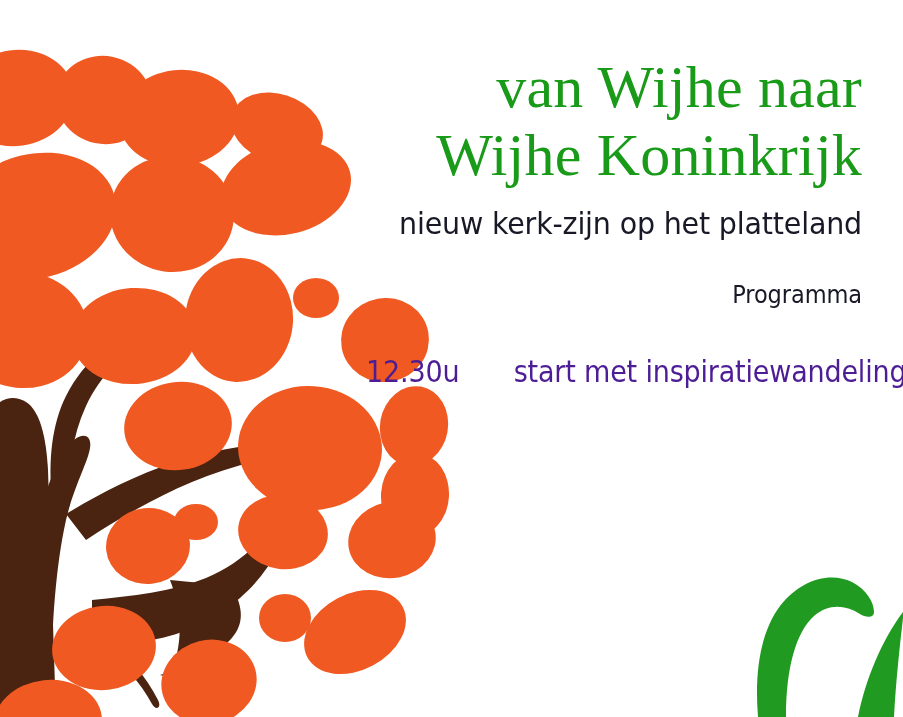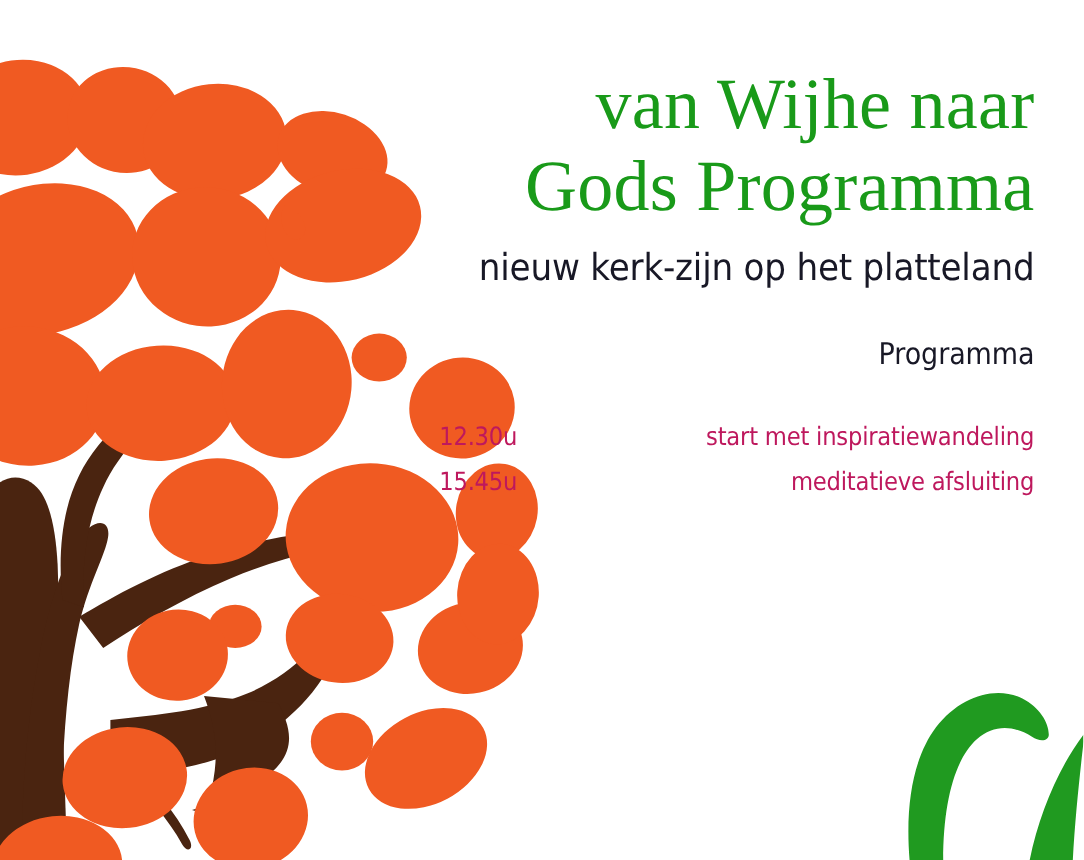--- a/index.html
+++ b/index.html
@@ -92,26 +92,26 @@
   }
 
   #schedule {
     position: absolute;
     left: 366px;
     right: 41px;
     top: 352px;
   }
   .schedule-row {
     display: flex;
-    align-items: flex-start;
+    align-items: flex-end;
     justify-content: space-between;
     height: 37px;
     font-family: "DejaVu Sans", "Liberation Sans", sans-serif;
-    font-size: 21px;
-    color: #be185d;
+    font-size: 30px;
+    color: #4c1d95;
     letter-spacing: -0.2px;
   }
   .schedule-time {
     flex: 0 0 auto;
     text-align: left;
     white-space: nowrap;
     transform: scaleX(0.9);
     transform-origin: left center;
   }
   .schedule-desc {
@@ -198,32 +198,28 @@
                C 844 604 828 604 814 616 C 796 632 786 668 786 717 Z"></path>
       <path d="M 903 612 C 882 640 866 678 858 717 L 894 717
                C 896 680 900 644 903 618 Z"></path>
     </g>
   </svg>
 
   <div id="content">
 
     <div class="title-block">
       <div class="title-line">van Wijhe naar</div>
-      <div class="title-line">Gods Programma</div>
+      <div class="title-line">Wijhe Koninkrijk</div>
     </div>
 
     <div class="subtitle">nieuw kerk-zijn op het platteland</div>
 
     <div class="programma-heading">Programma</div>
 
     <div id="schedule">
       <div class="schedule-row">
         <span class="schedule-time">12.30u</span>
         <span class="schedule-desc">start met inspiratiewandeling</span>
       </div>
-      <div class="schedule-row">
-        <span class="schedule-time">15.45u</span>
-        <span class="schedule-desc">meditatieve afsluiting</span>
-      </div>
     </div>
 
   </div>
 </div>
 
 </body></html>

